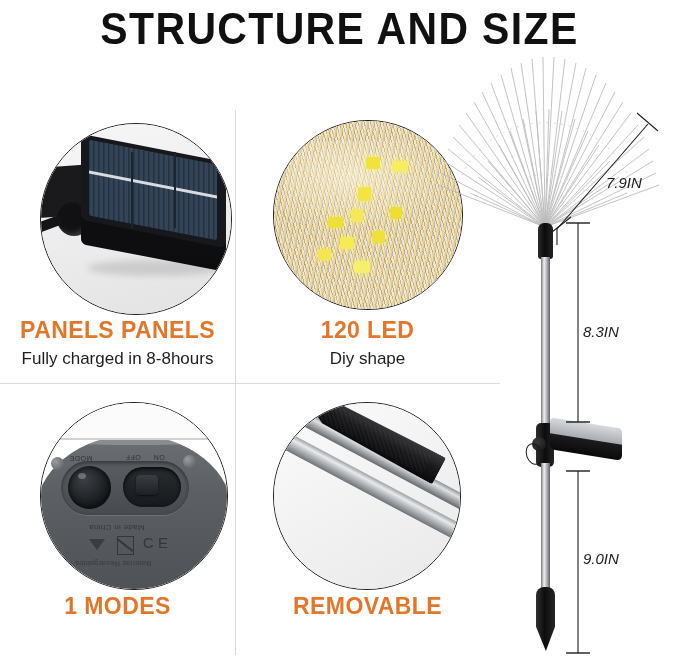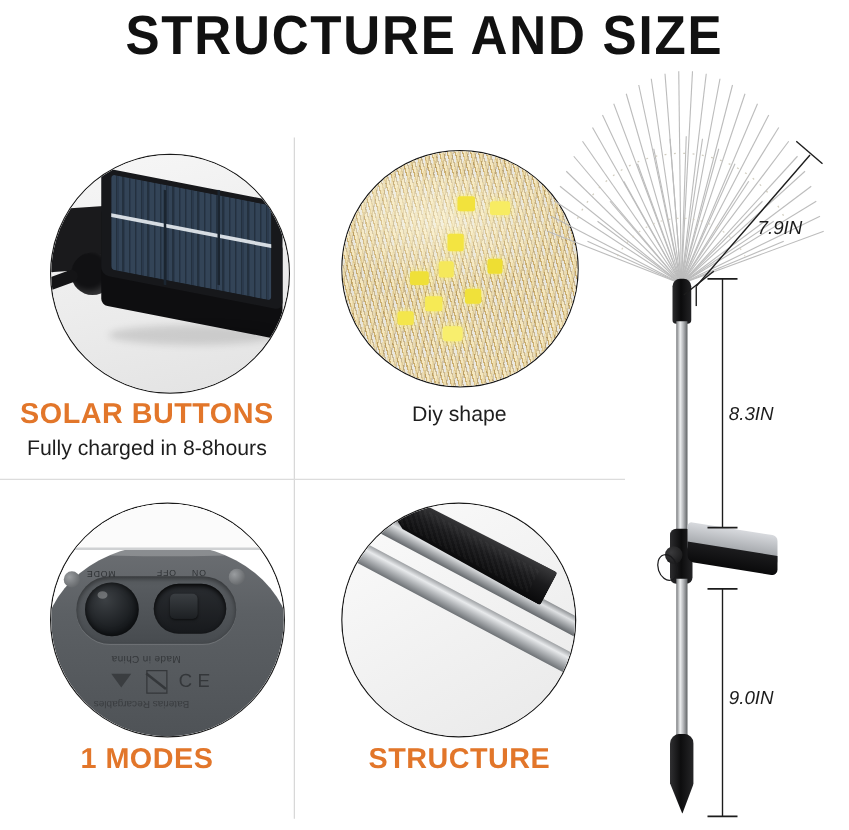--- a/index.html
+++ b/index.html
@@ -104,21 +104,21 @@
       <div class="abs" style="left:90px;top:28px;width:2px;height:76px;background:#1b2530;
                   transform:skewY(11deg);"></div>
       <div class="abs" style="left:133px;top:28px;width:2px;height:76px;background:#1b2530;
                   transform:skewY(11deg);"></div>
 
       <div class="abs" style="left:46px;top:136px;width:136px;height:16px;border-radius:50%;
                   background:rgba(0,0,0,.12);filter:blur(3px);"></div>
     </div>
 
     <div class="cap" style="top:207px;">
-      <div class="hd">SOLAR BUTTONS</div>
+      <div class="hd">PANELS PANELS</div>
       <div class="sub">Fully charged in 8-8hours</div>
     </div>
   </div>
 
   <div class="cell" style="left:235px;top:110px;width:265px;height:273px;">
 
     <div class="circle" style="left:38px;top:10px;width:188px;height:188px;">
       <div class="abs" style="left:0;top:0;width:188px;height:188px;
                   background:linear-gradient(160deg,#efeee9 0%,#e6e3d8 40%,#eceae3 100%);"></div>
 
@@ -146,20 +146,21 @@
       <div class="abs" style="left:77px;top:88px;width:12px;height:13px;background:#f5e85a;border-radius:2px;box-shadow:0 0 6px rgba(250,240,120,.9);"></div>
       <div class="abs" style="left:54px;top:96px;width:15px;height:11px;background:#efe038;border-radius:2px;box-shadow:0 0 6px rgba(250,240,120,.9);"></div>
       <div class="abs" style="left:66px;top:116px;width:14px;height:12px;background:#f6ea55;border-radius:2px;box-shadow:0 0 7px rgba(250,240,120,.9);"></div>
       <div class="abs" style="left:98px;top:110px;width:13px;height:12px;background:#f0e13a;border-radius:2px;box-shadow:0 0 6px rgba(250,240,120,.9);"></div>
       <div class="abs" style="left:44px;top:128px;width:13px;height:11px;background:#f4e64c;border-radius:2px;box-shadow:0 0 6px rgba(250,240,120,.9);"></div>
       <div class="abs" style="left:80px;top:140px;width:16px;height:12px;background:#f8ee6d;border-radius:3px;box-shadow:0 0 8px rgba(250,240,120,.95);"></div>
       <div class="abs" style="left:116px;top:86px;width:12px;height:12px;background:#eede33;border-radius:2px;box-shadow:0 0 6px rgba(250,240,120,.9);"></div>
     </div>
 
     <div class="cap" style="top:207px;">
+      <div class="hd">120 LED</div>
       <div class="sub">Diy shape</div>
     </div>
   </div>
 
   <div class="cell" style="left:0;top:390px;width:235px;height:265px;">
 
     <div class="circle" style="left:40px;top:12px;width:186px;height:186px;">
       <div class="abs" style="left:0;top:0;width:186px;height:186px;background:#ffffff;"></div>
 
       <div class="abs" style="left:-6px;top:32px;width:198px;height:160px;
@@ -227,21 +228,21 @@
 
       <div class="abs" style="left:24px;top:18px;width:150px;height:30px;transform:rotate(28deg);
                   background:linear-gradient(180deg,#3a3a3c 0%,#1b1b1d 45%,#09090a 100%);
                   border-radius:16px 3px 3px 16px;
                   clip-path:polygon(0% 48%, 16% 8%, 100% 0%, 100% 100%, 16% 92%);"></div>
       <div class="abs" style="left:40px;top:24px;width:120px;height:20px;transform:rotate(28deg);opacity:.35;
                   background:repeating-linear-gradient(45deg,rgba(255,255,255,.09) 0 2px,rgba(0,0,0,0) 2px 4px);"></div>
     </div>
 
     <div class="cap" style="top:203px;">
-      <div class="hd">STRUCTURE</div>
+      <div class="hd">REMOVABLE</div>
       <div class="sub"></div>
     </div>
   </div>
 
   <div class="cell" style="left:420px;top:45px;width:259px;height:619px;">
 
     <svg width="259" height="230" viewBox="0 0 259 230" style="position:absolute;left:0;top:0;">
       <g stroke="#b9b9b9" stroke-width="0.9" fill="none" opacity="0.95">
         <line x1="125" y1="182" x2="18" y2="140"></line>
         <line x1="125" y1="182" x2="21" y2="128"></line>

